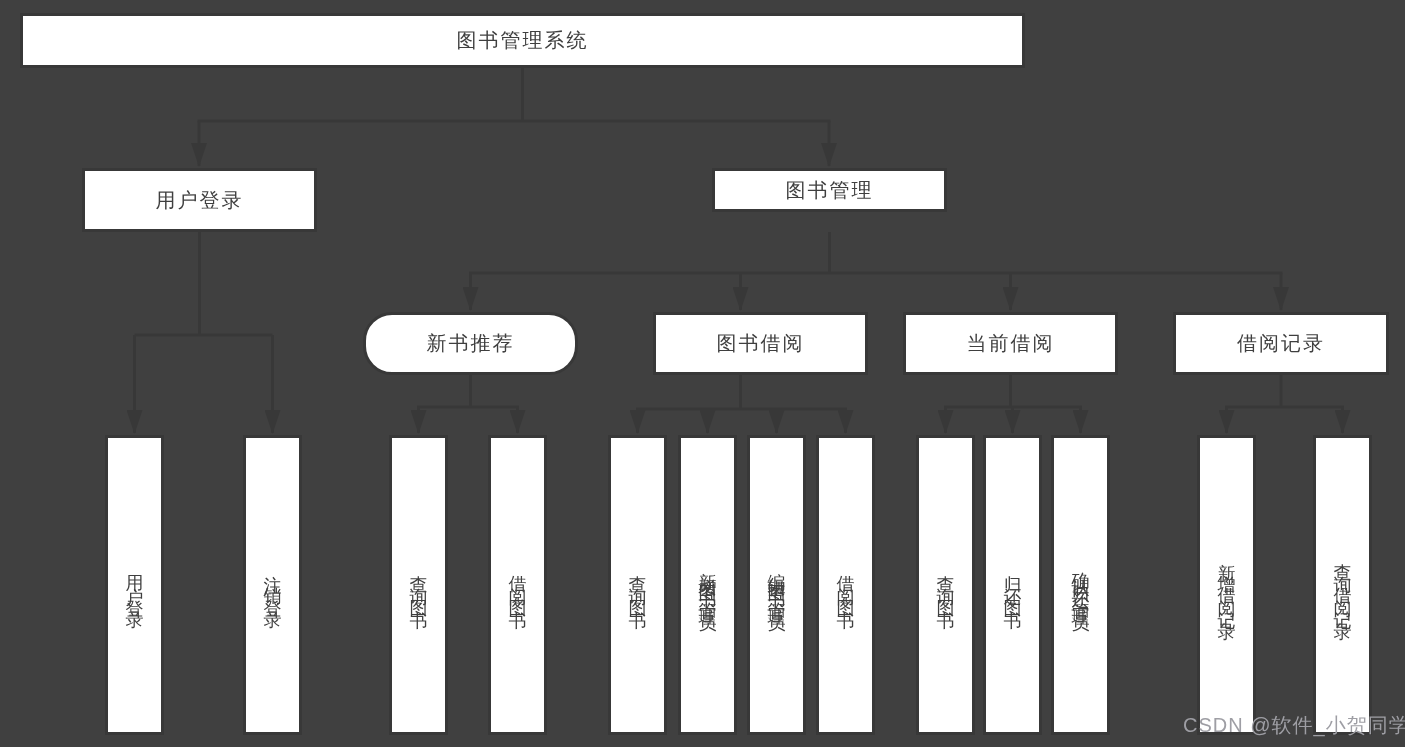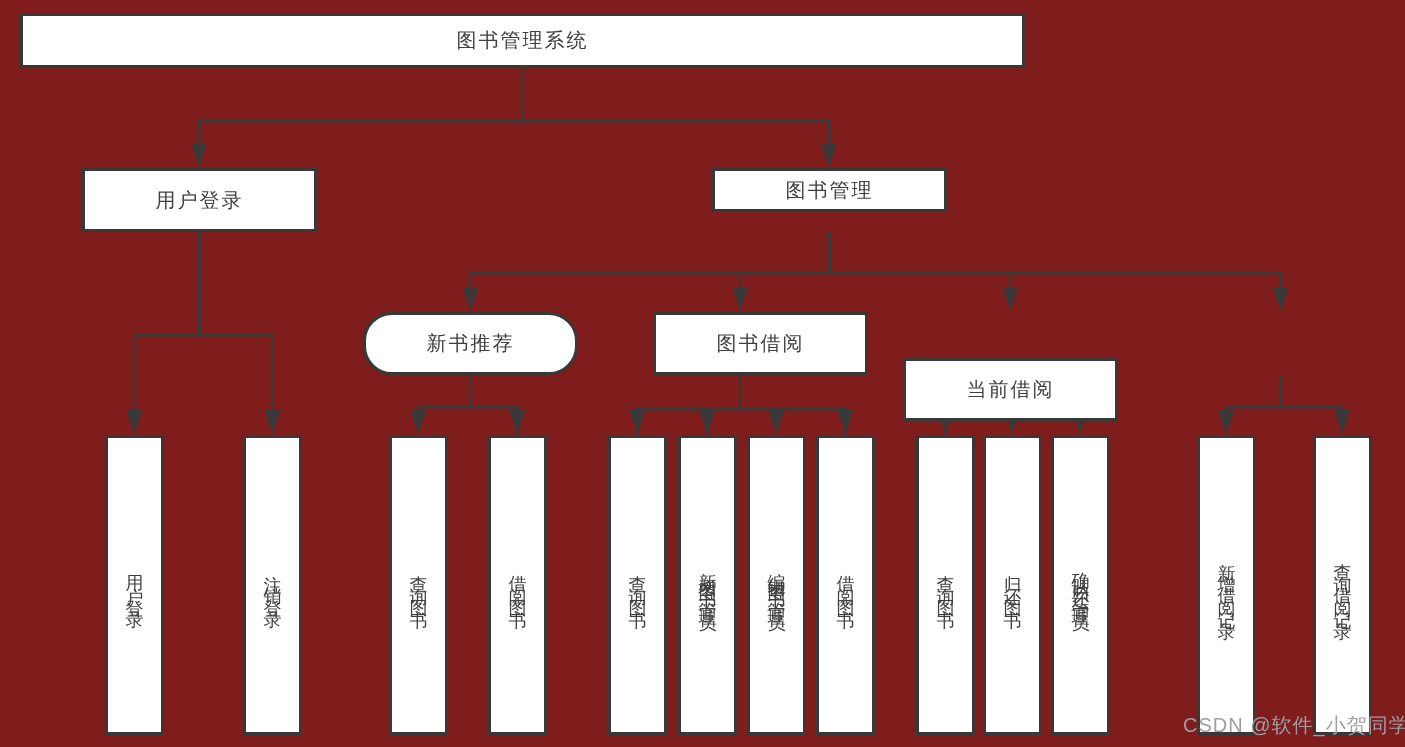--- a/index.html
+++ b/index.html
@@ -5,21 +5,21 @@
   html, body {
     margin: 0;
     padding: 0;
     background: #ffffff;
     font-family: "Liberation Sans", "DejaVu Sans", sans-serif;
   }
   .canvas {
     position: relative;
     width: 1405px;
     height: 747px;
-    background: #7f1d1d;
+    background: #404040;
     overflow: hidden;
   }
   .edges {
     position: absolute;
     left: 0;
     top: 0;
     width: 1405px;
     height: 747px;
   }
   .node {
@@ -116,21 +116,22 @@
     </g>
   </svg>
 
   <div class="node" style="left:20px; top:13px; width:1005px; height:55px;">图书管理系统</div>
 
   <div class="node" style="left:82px; top:168px; width:235px; height:64px;">用户登录</div>
   <div class="node" style="left:712px; top:168px; width:235px; height:44px;">图书管理</div>
 
   <div class="node" style="left:363px; top:312px; width:215px; height:63px;border-radius:29px;">新书推荐</div>
   <div class="node" style="left:633px; top:312px; width:215px; height:63px;margin-left:20px;">图书借阅</div>
-  <div class="node" style="left:903px; top:312px; width:215px; height:63px;margin-top:46px;">当前借阅</div>
+  <div class="node" style="left:903px; top:312px; width:215px; height:63px;">当前借阅</div>
+  <div class="node" style="left:1173px; top:312px; width:216px; height:63px;">借阅记录</div>
 
   <div class="leaf" style="left:105px;">
     <span class="vtext">用户登录</span>
   </div>
   <div class="leaf" style="left:243px;">
     <span class="vtext">注销登录</span>
   </div>
 
   <div class="leaf" style="left:389px;">
     <span class="vtext">查询图书</span>

